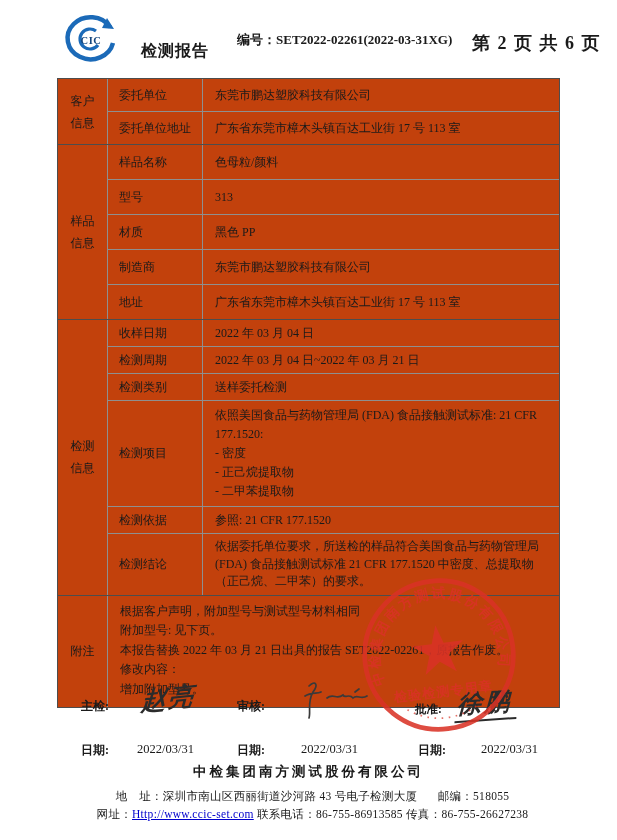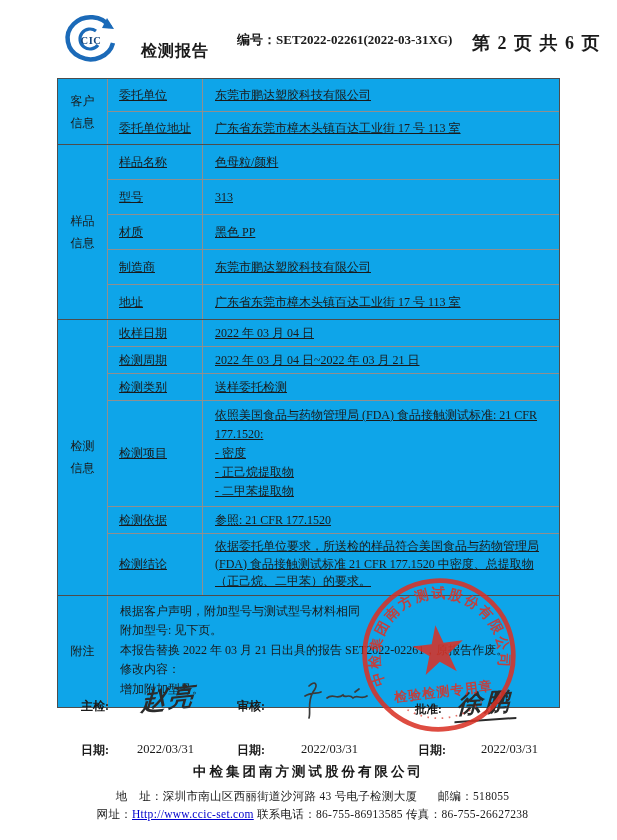--- a/index.html
+++ b/index.html
@@ -10,30 +10,30 @@
     color:#1a1a1a; font-size:12px;
   }
   
   .logo{position:absolute; left:58px; top:14px;}
   .hdr-title{position:absolute; left:141px; top:41px; font-size:16px; font-weight:bold; letter-spacing:1px;}
   .hdr-no{position:absolute; left:237px; top:31px; font-size:13px; font-weight:bold;}
   .hdr-page{position:absolute; left:472px; top:31px; font-size:18px; font-weight:bold; letter-spacing:1.5px;}
   
   .report-table{
     position:absolute; left:57px; top:78px; width:503px;
-    border:1.5px solid #4d4d4d; box-sizing:border-box; background:#0ea5e9;
+    border:1.5px solid #4d4d4d; box-sizing:border-box; background:#c2410c;
   }
   .group{display:flex; border-top:1.5px solid #4d4d4d;}
   .group:first-child{border-top:none;}
   .group-label{
     width:50px; flex:0 0 50px; border-right:1px solid #8f8f8f;
     display:flex; align-items:center; justify-content:center;
     text-align:center; box-sizing:border-box; padding:4px 11px; line-height:22px;
   }
-  .rows{flex:1; display:flex; flex-direction:column; min-width:0;text-decoration:underline;}
+  .rows{flex:1; display:flex; flex-direction:column; min-width:0;}
   .row{display:flex; border-top:1px solid #8f8f8f;}
   .row:first-child{border-top:none;}
   .cell-label{
     width:95px; flex:0 0 95px; box-sizing:border-box; padding:2px 0 2px 11px;
     border-right:1px solid #8f8f8f; display:flex; align-items:center;
   }
   .cell-value{flex:1; box-sizing:border-box; padding:2px 12px; display:flex; align-items:center; min-width:0;}
   .h32{min-height:32px}.h34{min-height:34px}.h26{min-height:26px}
   .pre{white-space:pre-line; line-height:19px; padding-top:5px; padding-bottom:5px; display:block;}
   .tight{line-height:17.5px; padding-top:4px; padding-bottom:4px; display:block;}

